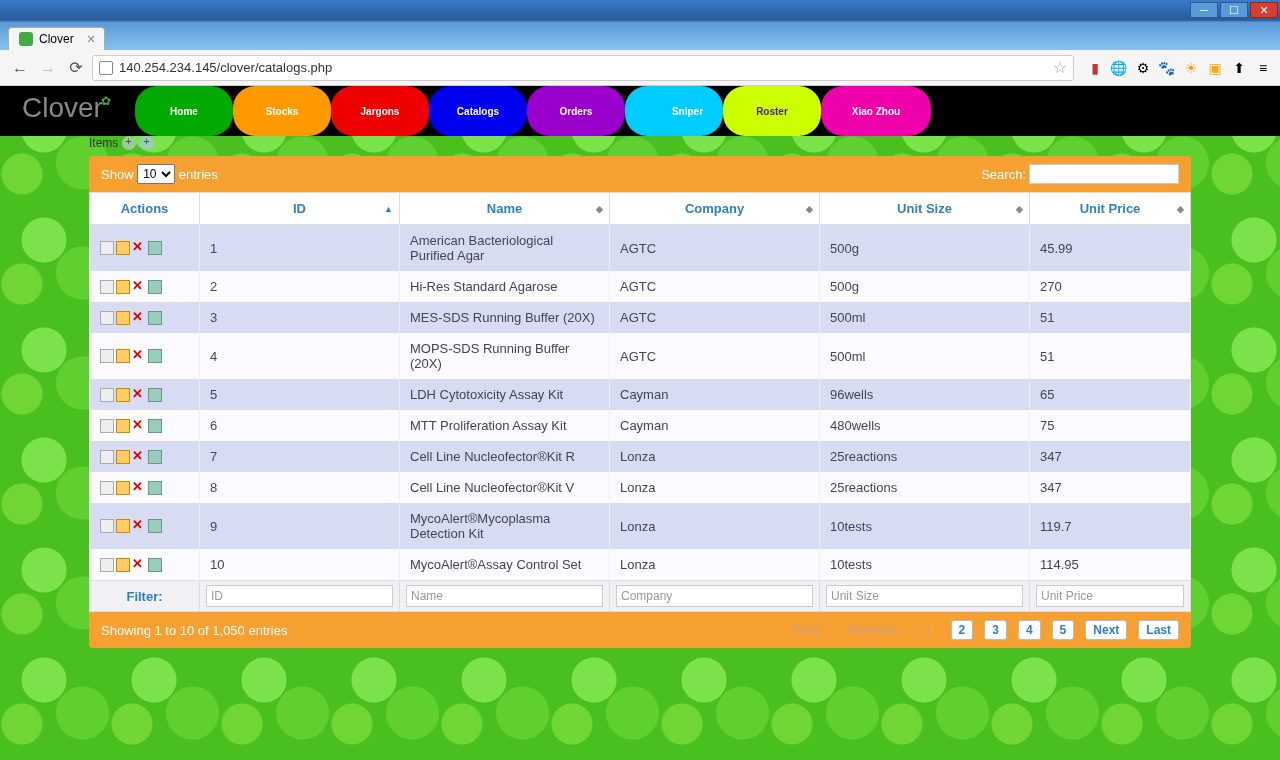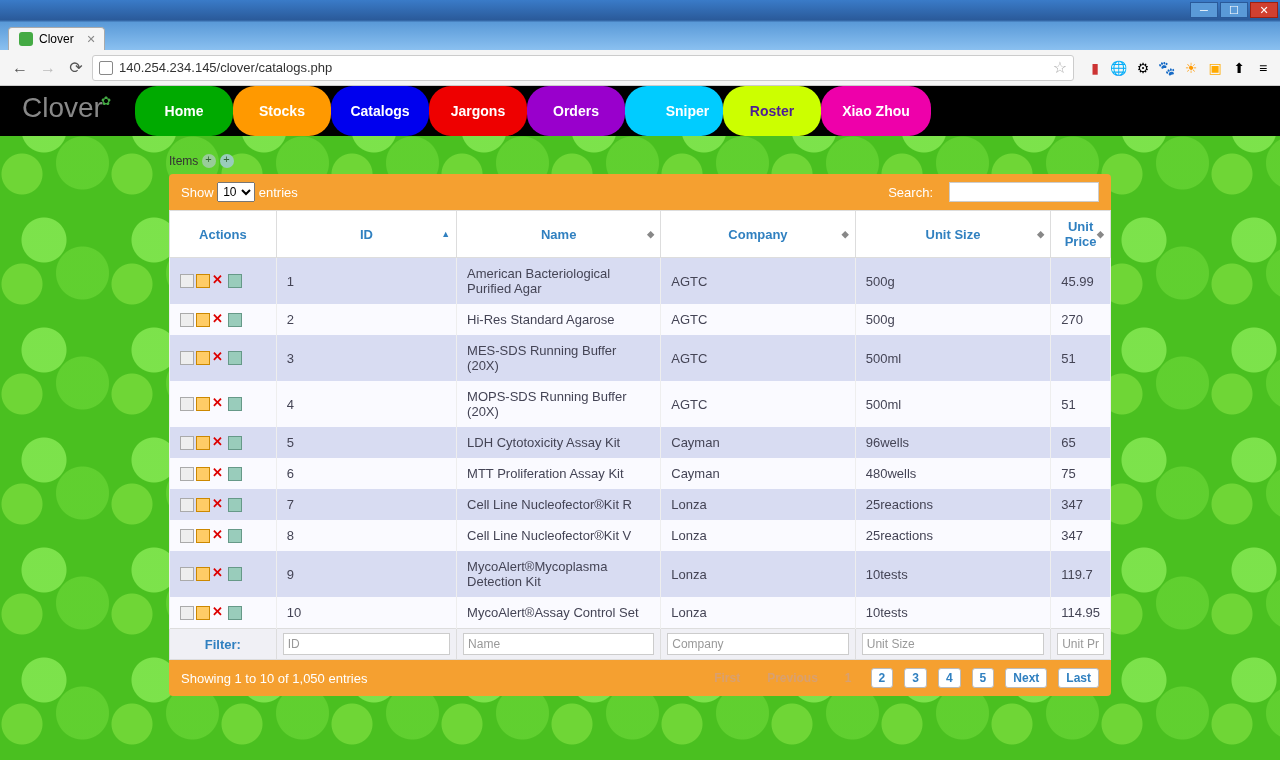--- a/index.html
+++ b/index.html
@@ -22,30 +22,30 @@
 .star { color: #aaa; margin-left: auto; font-size: 16px;}
 .ext-icons { display: flex; gap: 6px; margin-left: 8px;}
 .ext-icon { width: 18px; height: 18px; display: inline-flex; align-items: center; justify-content: center; font-size: 14px; cursor: pointer;}
 
 
 .page-bg { background-color: #4ac020; background-image: radial-gradient(circle at 40% 40%, rgba(130,230,80,0.9) 0 22px, transparent 23px), radial-gradient(circle at 75% 70%, rgba(100,210,50,0.85) 0 26px, transparent 27px), radial-gradient(circle at 20% 80%, rgba(120,220,60,0.8) 0 20px, transparent 21px); background-size: 110px 110px; min-height: 704px; }
 
 .topnav { background: #000; height: 50px; display: flex; align-items: stretch; }
 .logo { color: #888; font-size: 28px; padding: 6px 22px 0; font-family: "Segoe UI", Arial; position: relative;}
 .logo .clover-icon { color: #4a4; font-size: 12px; position: relative; top: -12px; left: -2px;}
-.nav-item { width: 98px; display: flex; align-items: center; justify-content: center; color: #fff; font-weight: bold; font-size: 14px; cursor: pointer; border-radius: 22px;}
+.nav-item { width: 98px; display: flex; align-items: center; justify-content: center; color: #fff; font-weight: bold; font-size: 10px; cursor: pointer; border-radius: 22px;}
 .n-home{background:#0a0;} .n-stocks{background:#f90;} .n-jargons{background:#e00;} .n-catalogs{background:#00e;} .n-orders{background:#90c;} .n-sniper{background:#0cf;padding-left:27px;} .n-roster{background:#cf0; color:#4c1d95;} .n-user{background:#e0a; width:110px;}
 
-.content { width: 942px; margin: 0 auto; padding-top: 18px;}
+.content { width: 1102px; margin: 0 auto; }
 .items-label { font-size: 12px; color: #333; display:flex; align-items:center; gap:4px; margin-bottom: 6px;}
 .mini-icon { width: 14px; height: 14px; border-radius: 50%; background: #9c9; display: inline-block; position: relative;}
 .mini-icon::after{content:"+"; position:absolute; top:-1px; left:3px; font-size:11px; color:#363;}
 
 .panel-top { background: #f5a030; color: #fff; padding: 8px 12px; display: flex; align-items: center; border-radius: 4px 4px 0 0; font-size: 13px;}
-.panel-top .right { margin-left: auto; display: flex; align-items: center; gap: 16px;}
+.panel-top .right { margin-left: auto; display: flex; align-items: center; gap: 3px;}
 .panel-top select { font-size: 12px; padding: 1px;}
 .panel-top input { height: 20px; width: 150px; border: 1px solid #ccc;}
 
 table { width: 100%; border-collapse: collapse; background: #fff; border-radius: 29px; }
 th { background: #fff; color: #3080c0; font-size: 13px; padding: 8px 10px; border: 1px solid #ddd; font-weight: bold; text-align: center; position: relative; cursor: pointer;}
 th .sort-ind { position: absolute; right: 6px; top: 50%; transform: translateY(-50%); font-size: 9px; color: #888;}
 th.sorted .sort-ind { color: #3080c0;}
 td { padding: 8px 10px; color: #445; font-size: 13px; border-left: 1px solid #eee; border-right: 1px solid #eee;}
 tbody tr:nth-child(odd) { background: #d8dcf2; }
 tbody tr:nth-child(even) { background: #fafaff; }
@@ -104,22 +104,22 @@
   </div>
 </div>
 
 <div class="page-bg">
   <div class="topnav">
     <div class="logo">
       <span>Clover</span><span class="clover-icon">✿</span>
     </div>
     <div class="nav-item n-home">Home</div>
     <div class="nav-item n-stocks">Stocks</div>
+    <div class="nav-item n-jargons">Jargons</div>
     <div class="nav-item n-catalogs">Catalogs</div>
-    <div class="nav-item n-jargons">Jargons</div>
     <div class="nav-item n-orders">Orders</div>
     <div class="nav-item n-sniper">Sniper</div>
     <div class="nav-item n-roster">Roster</div>
     <div class="nav-item n-user">Xiao Zhou</div>
   </div>
 
   <div class="content">
     <div class="items-label">
       <span>Items</span>
       <span class="mini-icon"></span>

